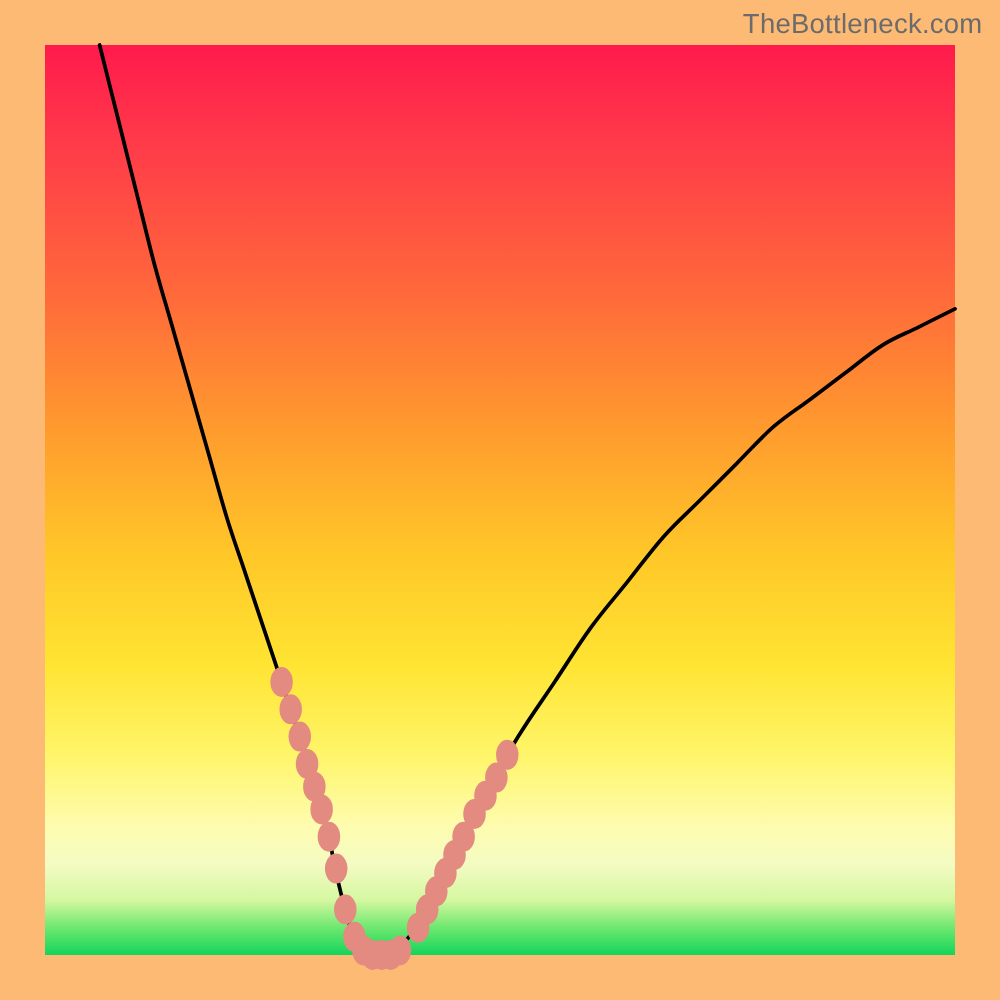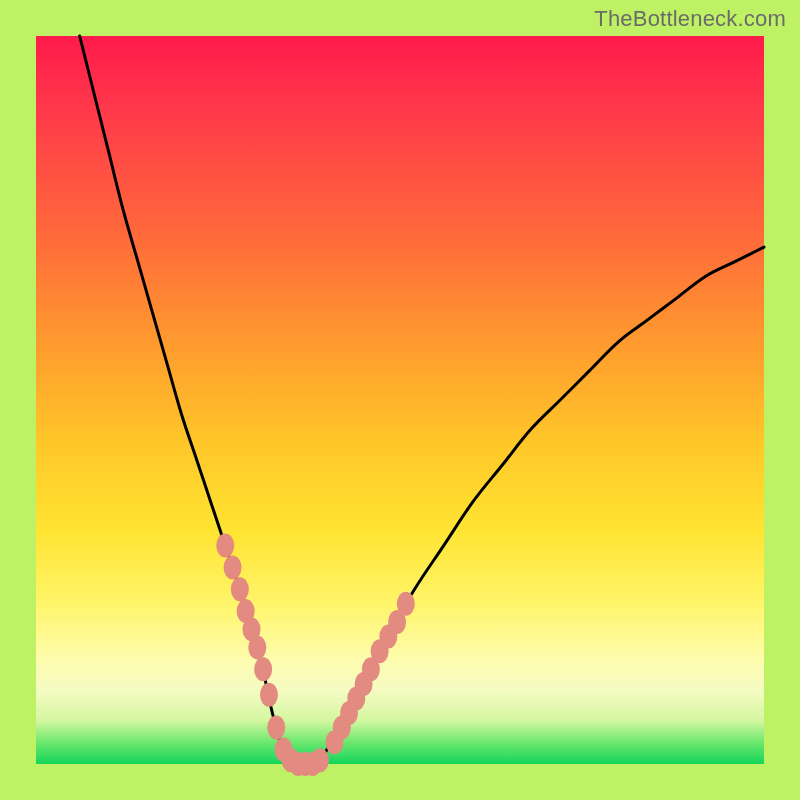--- a/index.html
+++ b/index.html
@@ -8,21 +8,21 @@
     width: 800px;
     height: 800px;
     overflow: hidden;
     background: #000;
     font-family: Arial, Helvetica, sans-serif;
   }
   .frame {
     position: relative;
     width: 800px;
     height: 800px;
-    background: #bef264;
+    background: #fdba74;
   }
   .plot-area {
     position: absolute;
     left: 36px;
     top: 36px;
     width: 728px;
     height: 728px;
     
     background: linear-gradient(
       to bottom,

